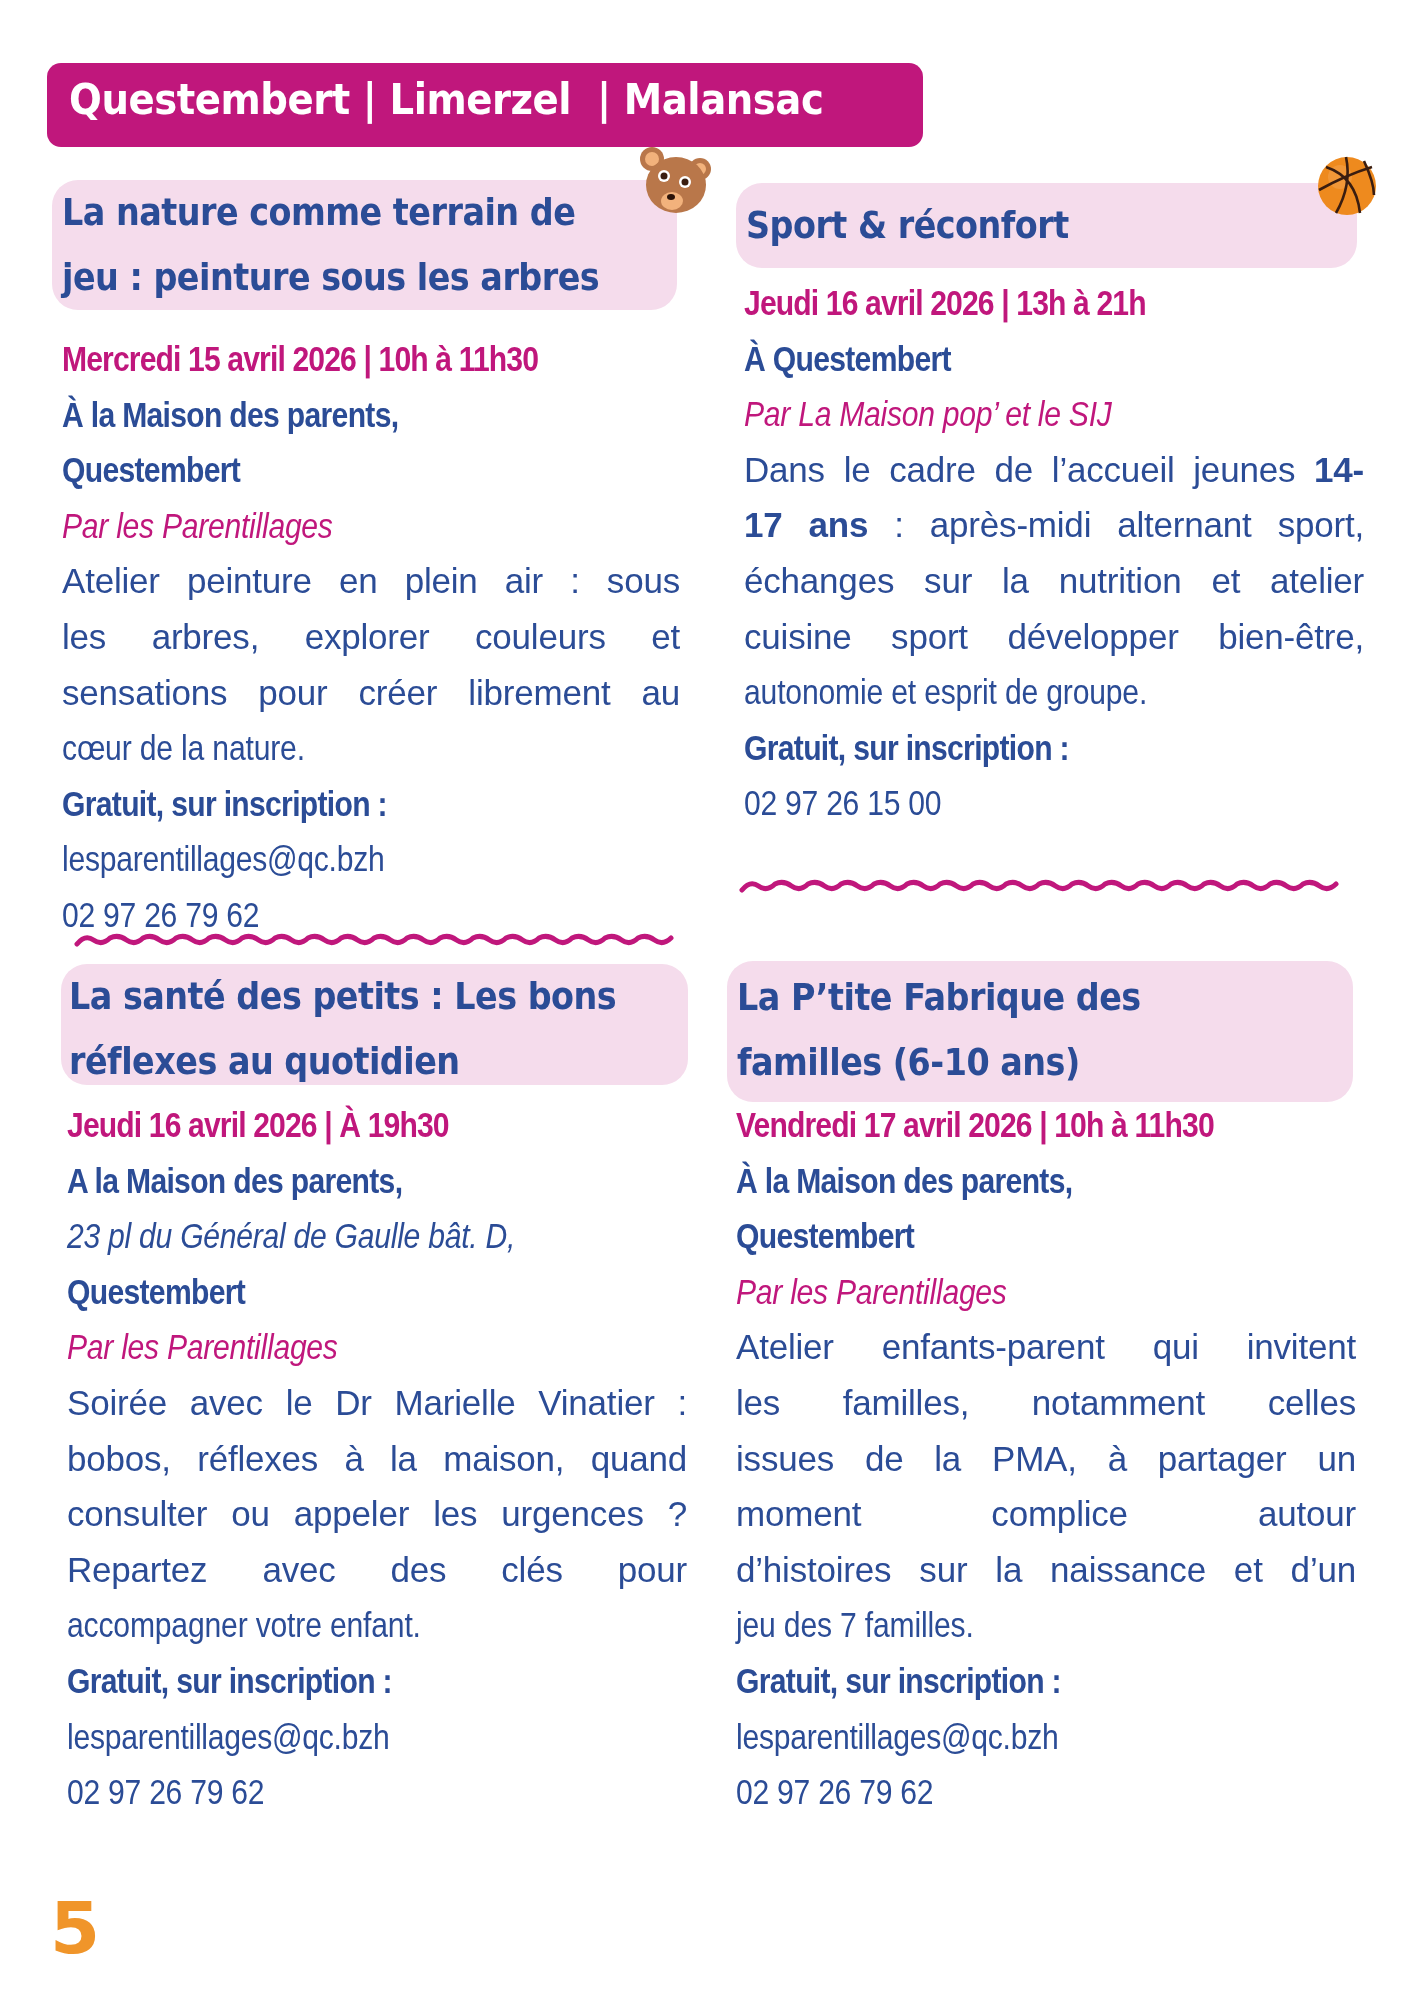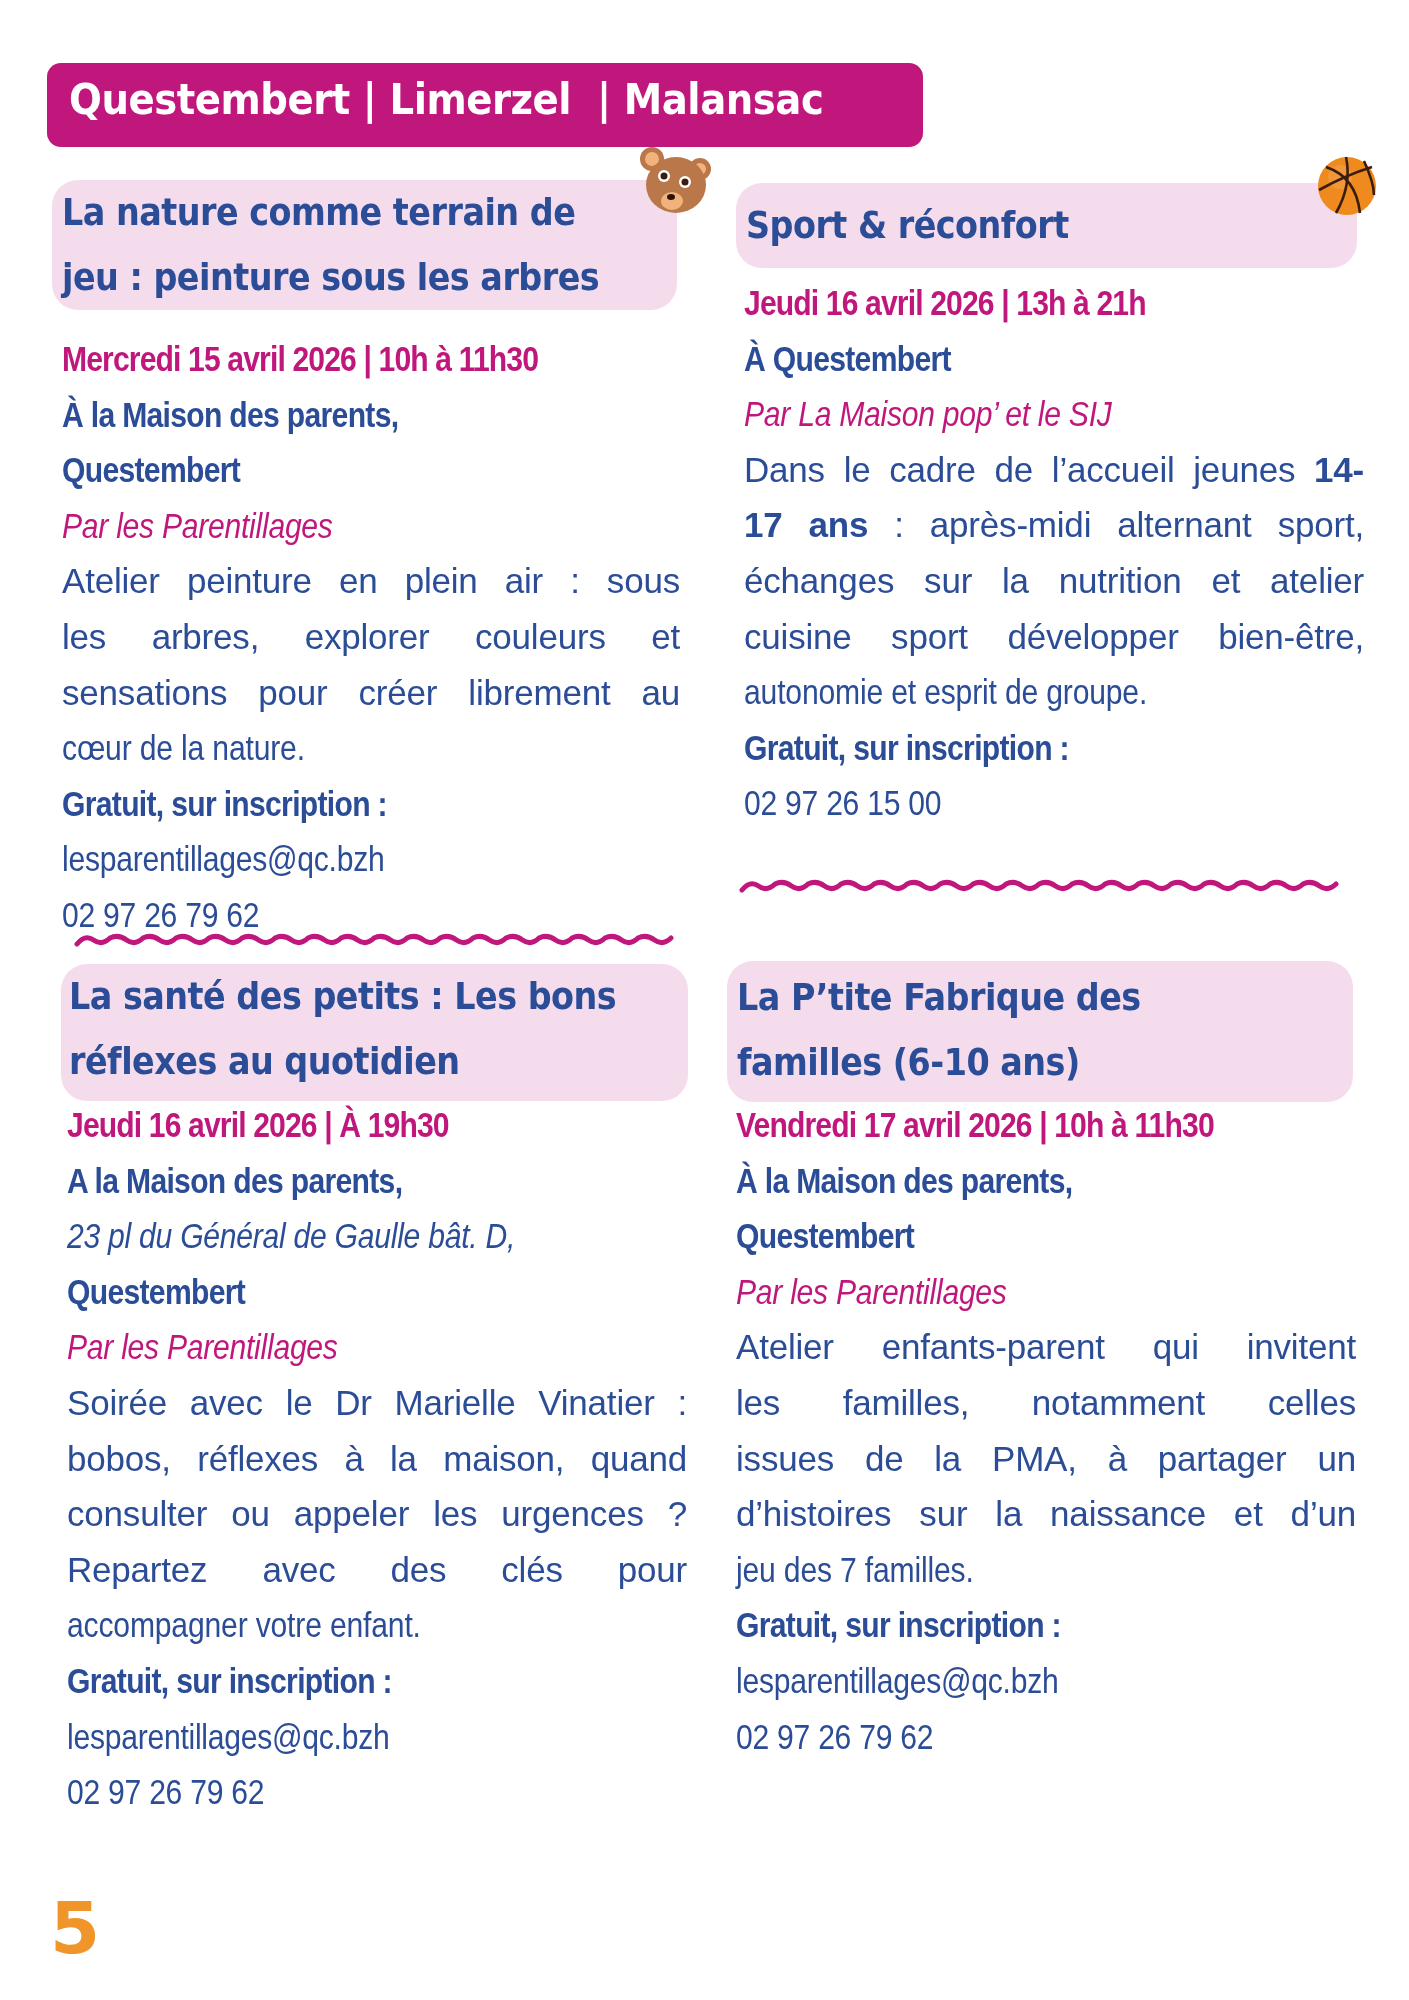--- a/index.html
+++ b/index.html
@@ -91,21 +91,21 @@
   <div class="line contact" style="transform: scaleX(0.86);">02 97 26 15 00</div>
 </div>
 
 <svg class="wave" style="left:74px; top:932px;" width="602" height="18" viewBox="0 0 602 18">
   <path id="wave-left" fill="none" stroke="#C0177C" stroke-width="5" stroke-linecap="round" d="M3 12 Q11.25 2 19.5 8 Q27.75 14 36 6 Q44.25 2 52.5 8 Q60.75 14 69 6 Q77.25 2 85.5 8 Q93.75 14 102 6 Q110.25 2 118.5 8 Q126.75 14 135 6 Q143.25 2 151.5 8 Q159.75 14 168 6 Q176.25 2 184.5 8 Q192.75 14 201 6 Q209.25 2 217.5 8 Q225.75 14 234 6 Q242.25 2 250.5 8 Q258.75 14 267 6 Q275.25 2 283.5 8 Q291.75 14 300 6 Q308.25 2 316.5 8 Q324.75 14 333 6 Q341.25 2 349.5 8 Q357.75 14 366 6 Q374.25 2 382.5 8 Q390.75 14 399 6 Q407.25 2 415.5 8 Q423.75 14 432 6 Q440.25 2 448.5 8 Q456.75 14 465 6 Q473.25 2 481.5 8 Q489.75 14 498 6 Q506.25 2 514.5 8 Q522.75 14 531 6 Q539.25 2 547.5 8 Q555.75 14 564 6 Q572.25 2 580.5 8 Q588.75 14 597 6"></path>
 </svg>
 <svg class="wave" style="left:739px; top:878px;" width="602" height="18" viewBox="0 0 602 18">
   <path id="wave-right" fill="none" stroke="#C0177C" stroke-width="5" stroke-linecap="round" d="M3 12 Q11.25 2 19.5 8 Q27.75 14 36 6 Q44.25 2 52.5 8 Q60.75 14 69 6 Q77.25 2 85.5 8 Q93.75 14 102 6 Q110.25 2 118.5 8 Q126.75 14 135 6 Q143.25 2 151.5 8 Q159.75 14 168 6 Q176.25 2 184.5 8 Q192.75 14 201 6 Q209.25 2 217.5 8 Q225.75 14 234 6 Q242.25 2 250.5 8 Q258.75 14 267 6 Q275.25 2 283.5 8 Q291.75 14 300 6 Q308.25 2 316.5 8 Q324.75 14 333 6 Q341.25 2 349.5 8 Q357.75 14 366 6 Q374.25 2 382.5 8 Q390.75 14 399 6 Q407.25 2 415.5 8 Q423.75 14 432 6 Q440.25 2 448.5 8 Q456.75 14 465 6 Q473.25 2 481.5 8 Q489.75 14 498 6 Q506.25 2 514.5 8 Q522.75 14 531 6 Q539.25 2 547.5 8 Q555.75 14 564 6 Q572.25 2 580.5 8 Q588.75 14 597 6"></path>
 </svg>
 
-<div class="title-box" style="left:61px; top:964px; width:627px; height:137px;">
+<div class="title-box" style="left:61px; top:964px; width:627px; height:121px;">
   <div class="title-text" style="top: 0px; left: 8px; transform: scaleX(0.88); transform-origin: left top;">
     <div>La santé des petits : Les bons</div>
     <div>réflexes au quotidien</div>
   </div>
 </div>
 <div class="lines" style="left:67px; top:1097px;">
   <div class="line date" style="transform: scaleX(0.86);">Jeudi 16 avril 2026 |  À 19h30</div>
   <div class="line place" style="transform: scaleX(0.86);">A la Maison des parents,</div>
   <div class="line org" style="color: rgb(43, 76, 150); transform: scaleX(0.86);">23 pl du Général de Gaulle  bât. D,</div>
   <div class="line place" style="transform: scaleX(0.86);">Questembert</div>
@@ -127,20 +127,21 @@
   </div>
 </div>
 <div class="lines" style="left:736px; top:1097px;">
   <div class="line date" style="transform: scaleX(0.86);">Vendredi 17 avril 2026 | 10h à 11h30</div>
   <div class="line place" style="transform: scaleX(0.86);">À la Maison des parents,</div>
   <div class="line place" style="transform: scaleX(0.86);">Questembert</div>
   <div class="line org" style="transform: scaleX(0.86);">Par les Parentillages</div>
   <div class="line body-text justify" style="width:620px;">Atelier enfants-parent qui invitent</div>
   <div class="line body-text justify" style="width:620px;">les familles, notamment celles</div>
   <div class="line body-text justify" style="width:620px;">issues de la PMA, à partager un</div>
+  <div class="line body-text justify" style="width:620px;">moment complice autour</div>
   <div class="line body-text justify" style="width:620px;">d’histoires sur la naissance et d’un</div>
   <div class="line body-text" style="transform: scaleX(0.86);">jeu des 7 familles.</div>
   <div class="line strong" style="transform: scaleX(0.86);">Gratuit, sur inscription :</div>
   <div class="line contact" style="transform: scaleX(0.86);">lesparentillages@qc.bzh</div>
   <div class="line contact" style="transform: scaleX(0.86);">02 97 26 79 62</div>
 </div>
 
 <div class="page-number">5</div>
 
 </body></html>

